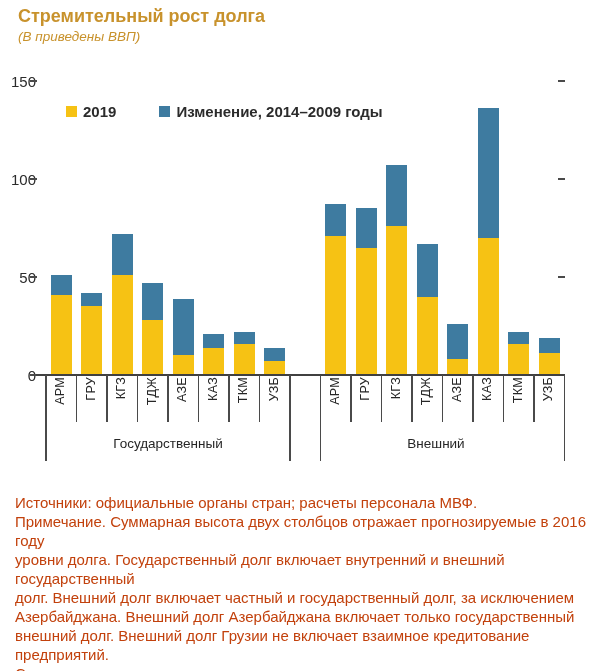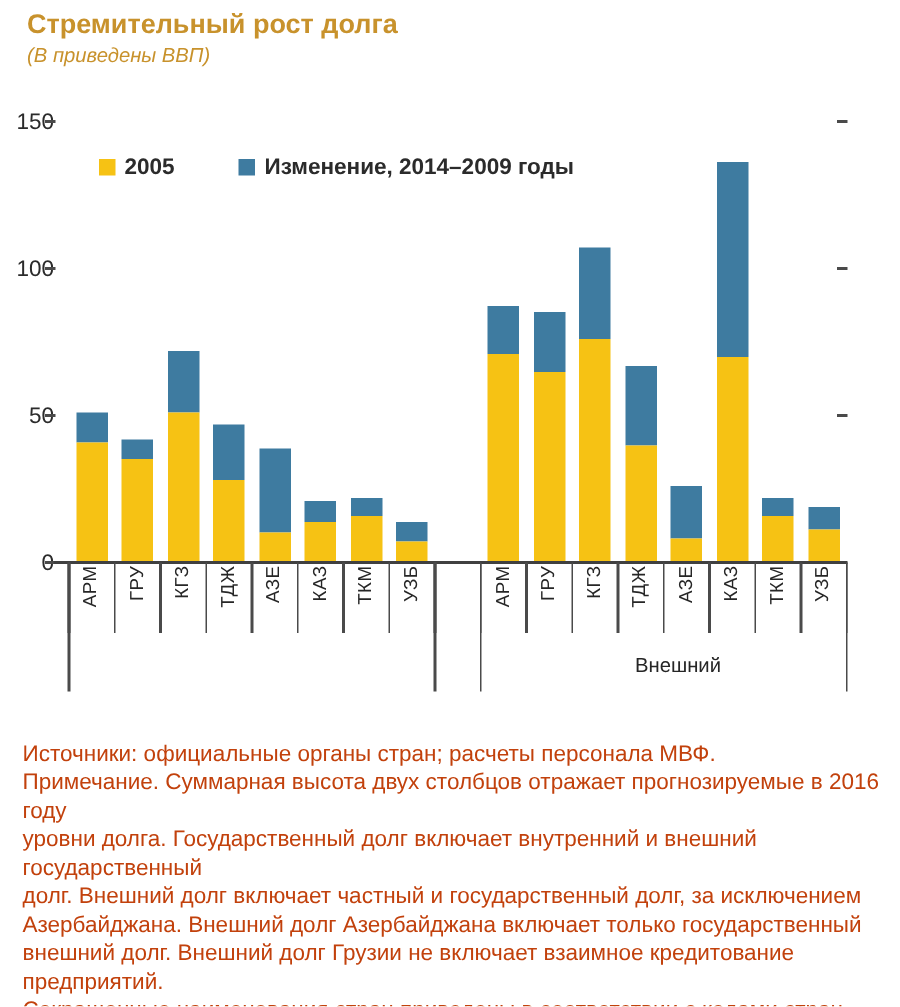--- a/index.html
+++ b/index.html
@@ -107,21 +107,21 @@
         <div class="ytick-label" style="left: 0px; top: 171px;">100</div>
         <div class="tick-dash" style="left: 30px; width: 7px; top: 178px;"></div>
         <div class="tick-dash" style="left: 558px; width: 7px; top: 178px;"></div>
         <div class="ytick-label" style="left: 0px; top: 73px;">150</div>
         <div class="tick-dash" style="left: 30px; width: 7px; top: 80px;"></div>
         <div class="tick-dash" style="left: 558px; width: 7px; top: 80px;"></div>
       </div>
 
     <div class="legend">
       <span class="swatch" id="swatch-2014" style="background: rgb(246, 194, 20);"></span>
-      <span class="legend-label">2005</span>
+      <span class="legend-label">2019</span>
       <span class="legend-gap"></span>
       <span class="swatch" id="swatch-change" style="background: rgb(62, 123, 160);"></span>
       <span class="legend-label">Изменение, 2014–2009 годы</span>
     </div>
 
     <div id="bars-layer">
         <div class="bar-col" style="left: 50.75px; width: 21px; top: 275.04px; height: 99.96px;">
           <div class="bar-seg-change" style="height: 19.6px; background: rgb(62, 123, 160);"></div>
           <div class="bar-seg-2014" style="height: 80.36px; background: rgb(246, 194, 20);"></div>
         </div>
@@ -221,21 +221,22 @@
         <div class="cat-label" style="left: 313.75px; top: 391px;">АРМ</div>
         <div class="cat-label" style="left: 344.25px; top: 391px;">ГРУ</div>
         <div class="cat-label" style="left: 374.75px; top: 391px;">КГЗ</div>
         <div class="cat-label" style="left: 405.25px; top: 391px;">ТДЖ</div>
         <div class="cat-label" style="left: 435.75px; top: 391px;">АЗЕ</div>
         <div class="cat-label" style="left: 466.25px; top: 391px;">КАЗ</div>
         <div class="cat-label" style="left: 496.75px; top: 391px;">ТКМ</div>
         <div class="cat-label" style="left: 527.25px; top: 391px;">УЗБ</div>
       </div>
 
-    <div class="group-label" id="group-label-1" style="left: 330px; width: 244px;">Внешний</div>
+    <div class="group-label" id="group-label-0" style="left: 46px; width: 244px;">Государственный</div>
+    <div class="group-label" id="group-label-1" style="left: 314px; width: 244px;">Внешний</div>
   </div>
 
   <div class="footnote">Источники: официальные органы стран; расчеты персонала МВФ.
 Примечание. Суммарная высота двух столбцов отражает прогнозируемые в 2016 году
 уровни долга. Государственный долг включает внутренний и внешний государственный
 долг. Внешний долг включает частный и государственный долг, за исключением
 Азербайджана. Внешний долг Азербайджана включает только государственный
 внешний долг. Внешний долг Грузии не включает взаимное кредитование предприятий.
 Сокращенные наименования стран приведены в соответствии с кодами стран
 Международной организации по стандартизации (ИСО).</div>

